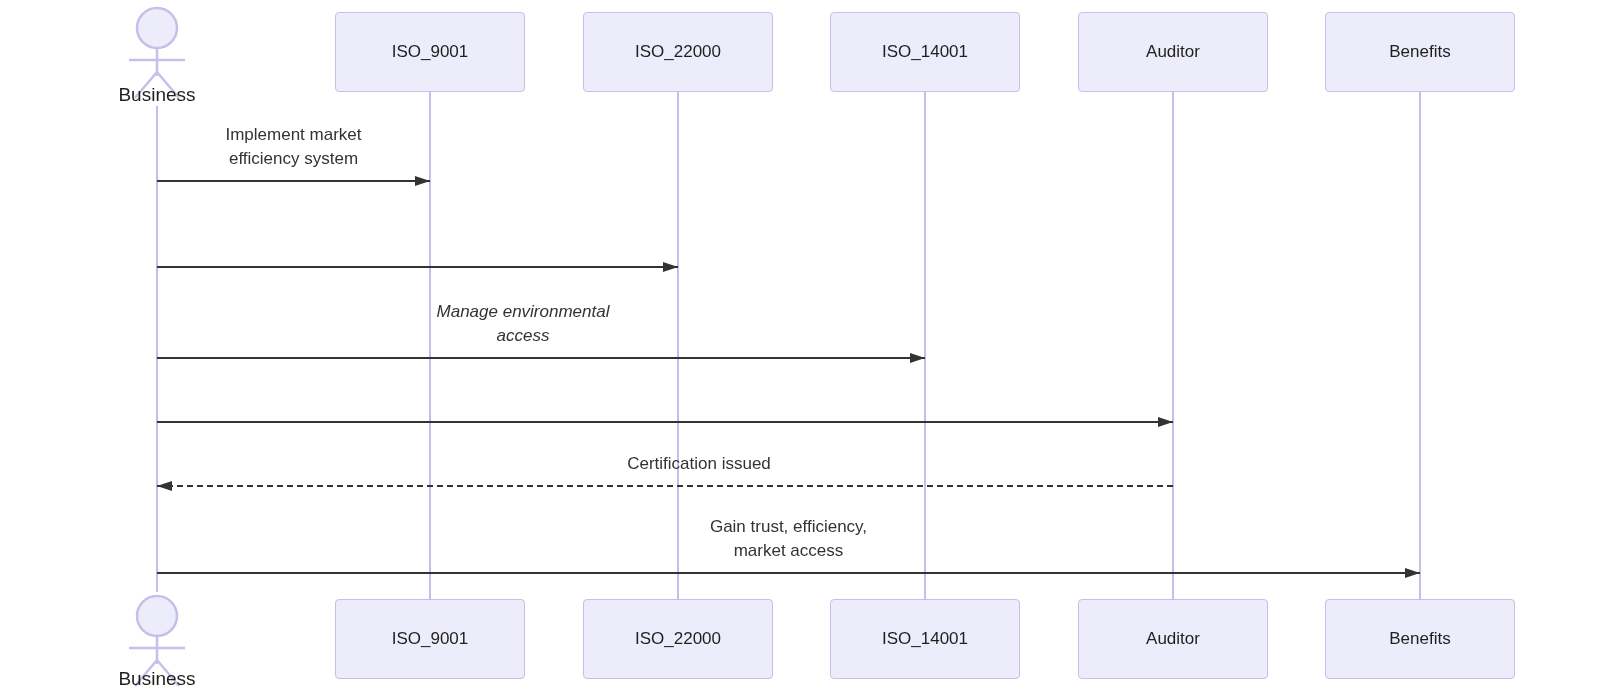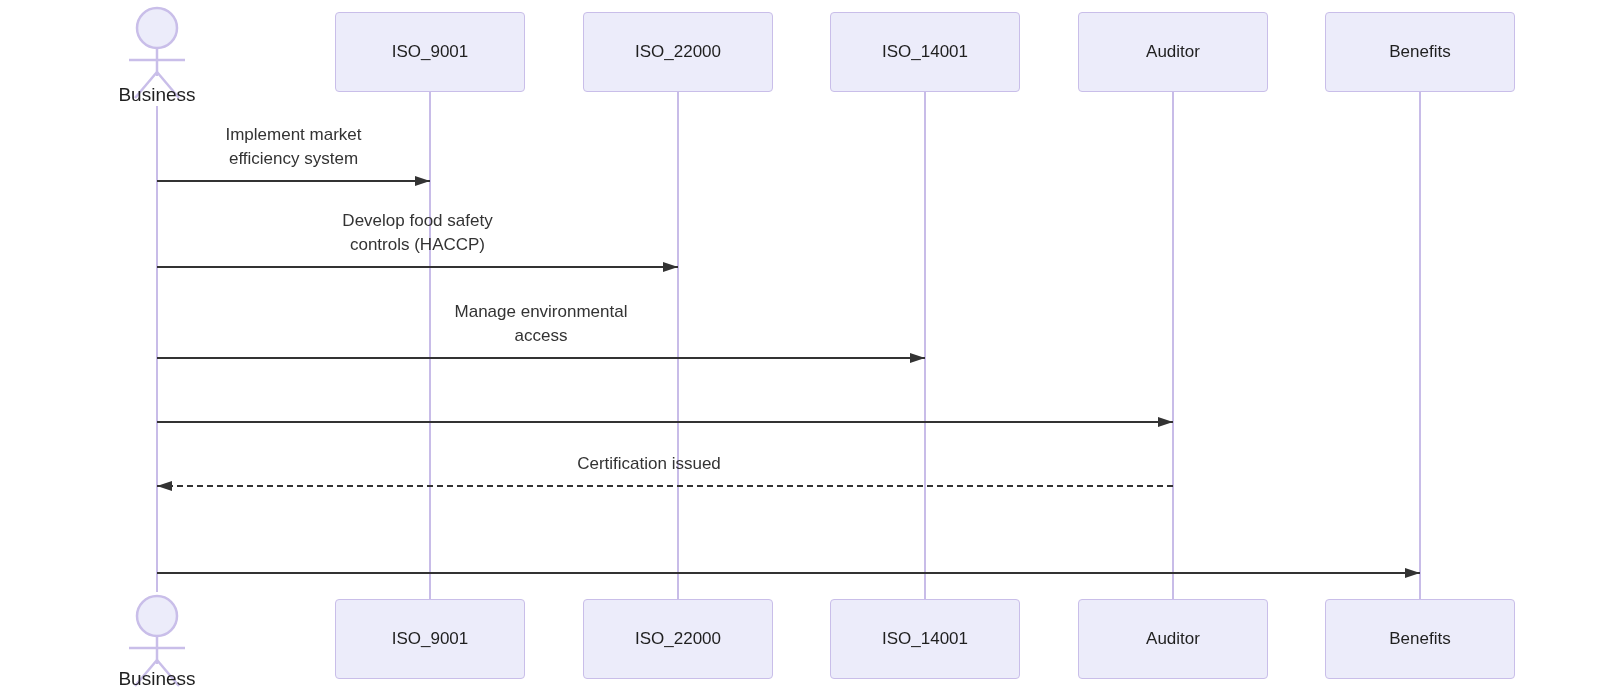--- a/index.html
+++ b/index.html
@@ -111,34 +111,34 @@
     </div>
     <div class="pbox" style="left: 1325px; top: 599px;">
       <span>Benefits</span>
     </div>
     <div class="msg-label" style="left: 293.5px; top: 171px;">
       <div>Implement market</div>
       <div>efficiency system</div>
     </div>
     <div class="msg-line" style="left: 157px; top: 180px; width: 273px;"></div>
     <div class="arrow-head right" style="top: 176px; left: 415px;"></div>
-    <div class="msg-label" style="left: 417.5px; top: 257px;">
-      <div>Develop food safety</div>
-      <div>controls (HACCP)</div>
-    </div>
     <div class="msg-line" style="left: 157px; top: 266px; width: 521px;"></div>
     <div class="arrow-head right" style="top: 262px; left: 663px;"></div>
-    <div class="msg-label" style="left: 541px; top: 348px;">
+    <div class="msg-label" style="left: 523px; top: 348px; font-style: italic;">
       <div>Manage environmental</div>
       <div>access</div>
     </div>
     <div class="msg-line" style="left: 157px; top: 357px; width: 768px;"></div>
     <div class="arrow-head right" style="top: 353px; left: 910px;"></div>
     <div class="msg-line" style="left: 157px; top: 421px; width: 1016px;"></div>
     <div class="arrow-head right" style="top: 417px; left: 1158px;"></div>
-    <div class="msg-label" style="left: 649px; top: 476px;">
+    <div class="msg-label" style="left: 699px; top: 476px;">
       <div>Certification issued</div>
     </div>
     <div class="msg-line dashed" style="left: 157px; top: 485px; width: 1016px;"></div>
     <div class="arrow-head left" style="top: 481px; left: 157px;"></div>
+    <div class="msg-label" style="left: 788.5px; top: 563px;">
+      <div>Gain trust, efficiency,</div>
+      <div>market access</div>
+    </div>
     <div class="msg-line" style="left: 157px; top: 572px; width: 1263px;"></div>
     <div class="arrow-head right" style="top: 568px; left: 1405px;"></div>
   </div>
 
 </body></html>

